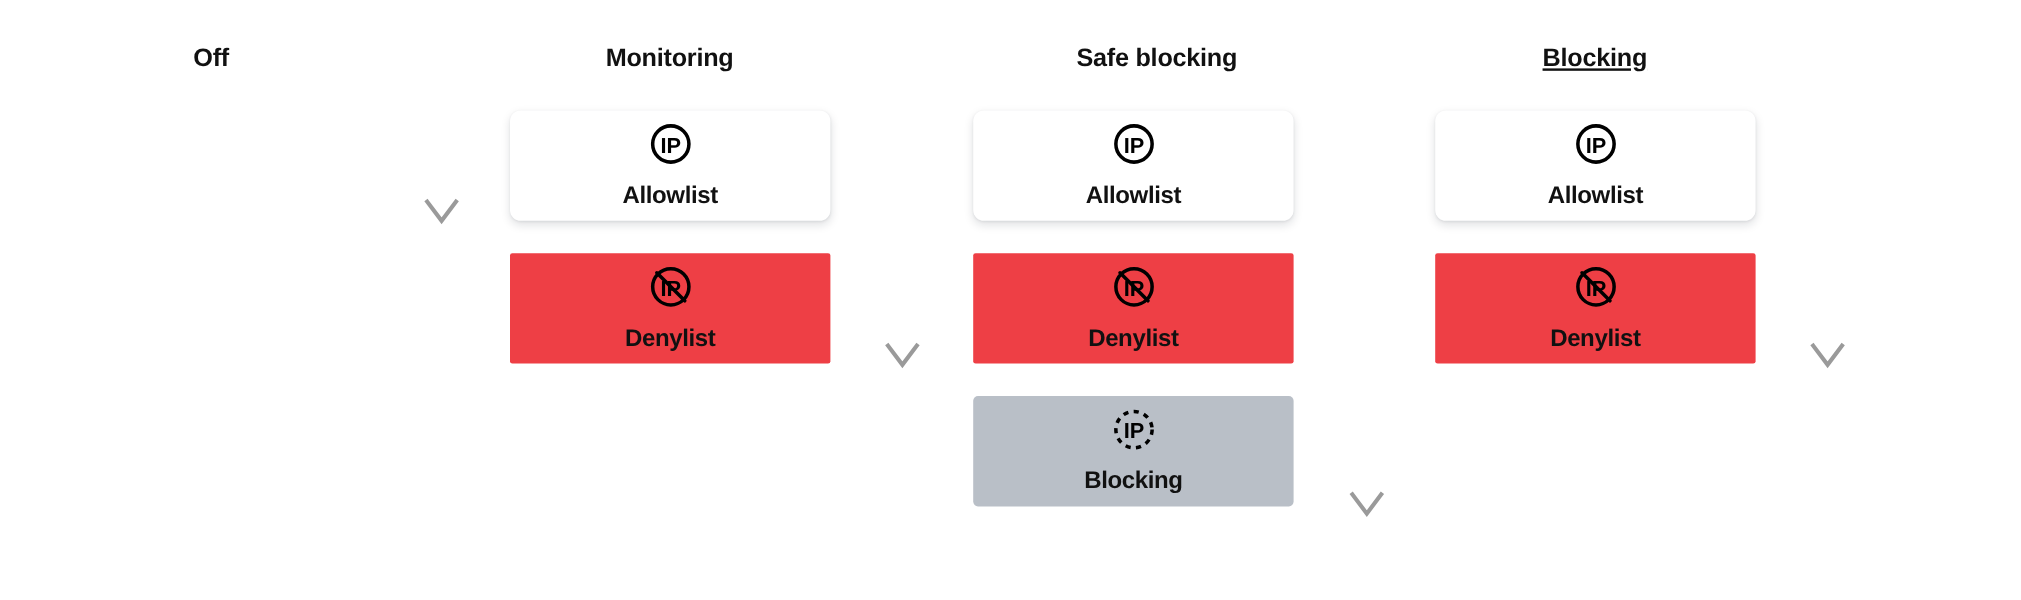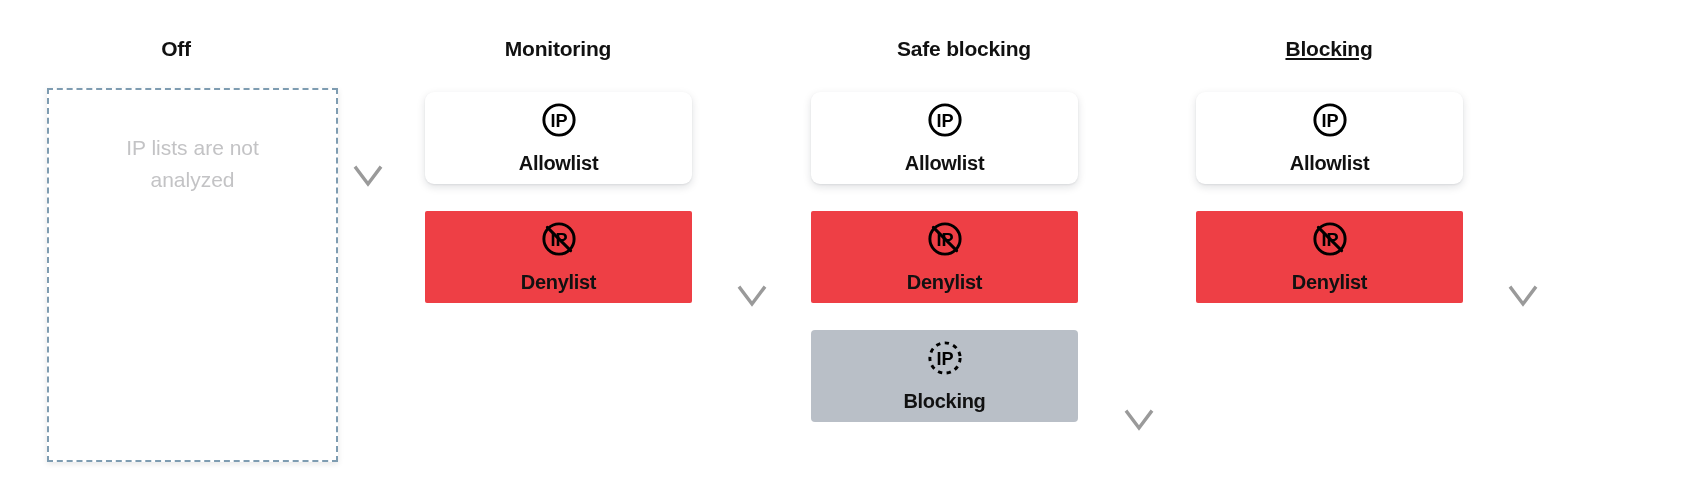--- a/index.html
+++ b/index.html
@@ -103,23 +103,20 @@
     overflow: visible;
   }
 </style>
 </head>
 <body>
 
 <div class="stage">
 
   <div class="col-header" style="left:176px;">Off</div>
 
-  <div class="empty-panel">
-    <div class="empty-panel-text">IP lists are not analyzed</div>
-  </div>
 
   <svg class="arrow" style="left:348px; top:80px;" width="40" height="120" viewBox="0 0 40 120">
     <defs>
       <linearGradient id="gradA1" x1="0" y1="0" x2="0" y2="1">
         <stop offset="0%" stop-color="#000000"></stop>
         <stop offset="100%" stop-color="#9a9a9a"></stop>
       </linearGradient>
     </defs>
     <line x1="20" y1="8" x2="20" y2="96" stroke="url(#gradA1)" stroke-width="3.4"></line>
     <path d="M8 88 L20 104 L32 88" fill="none" stroke="#9a9a9a" stroke-width="3.4" stroke-linecap="square" stroke-linejoin="miter"></path>

